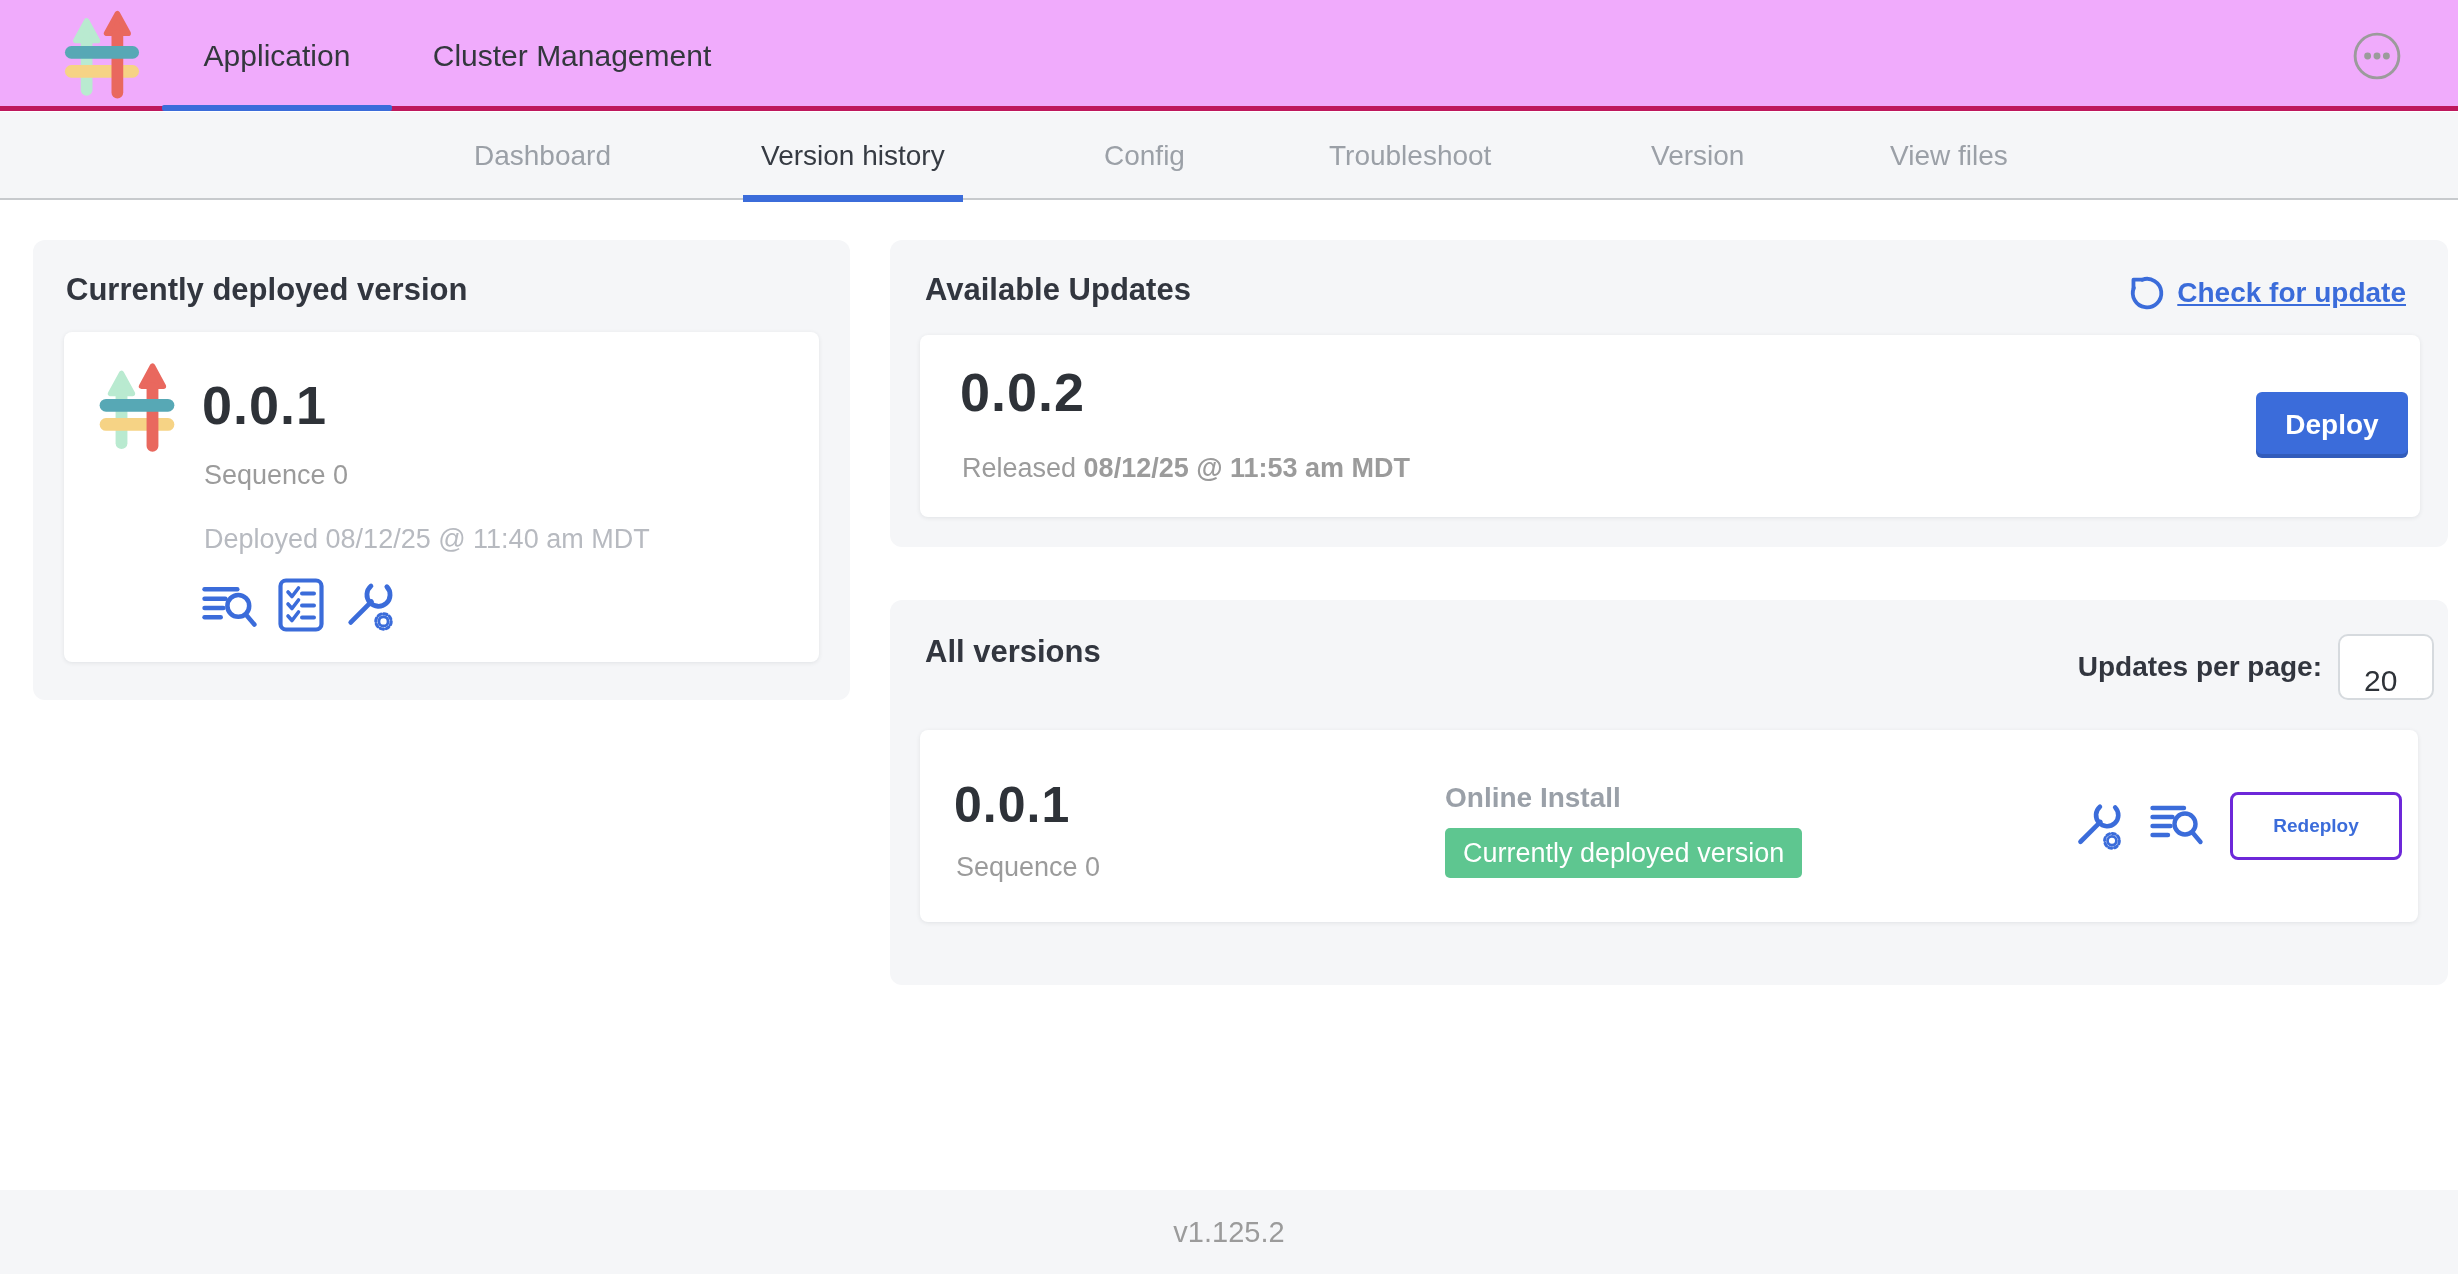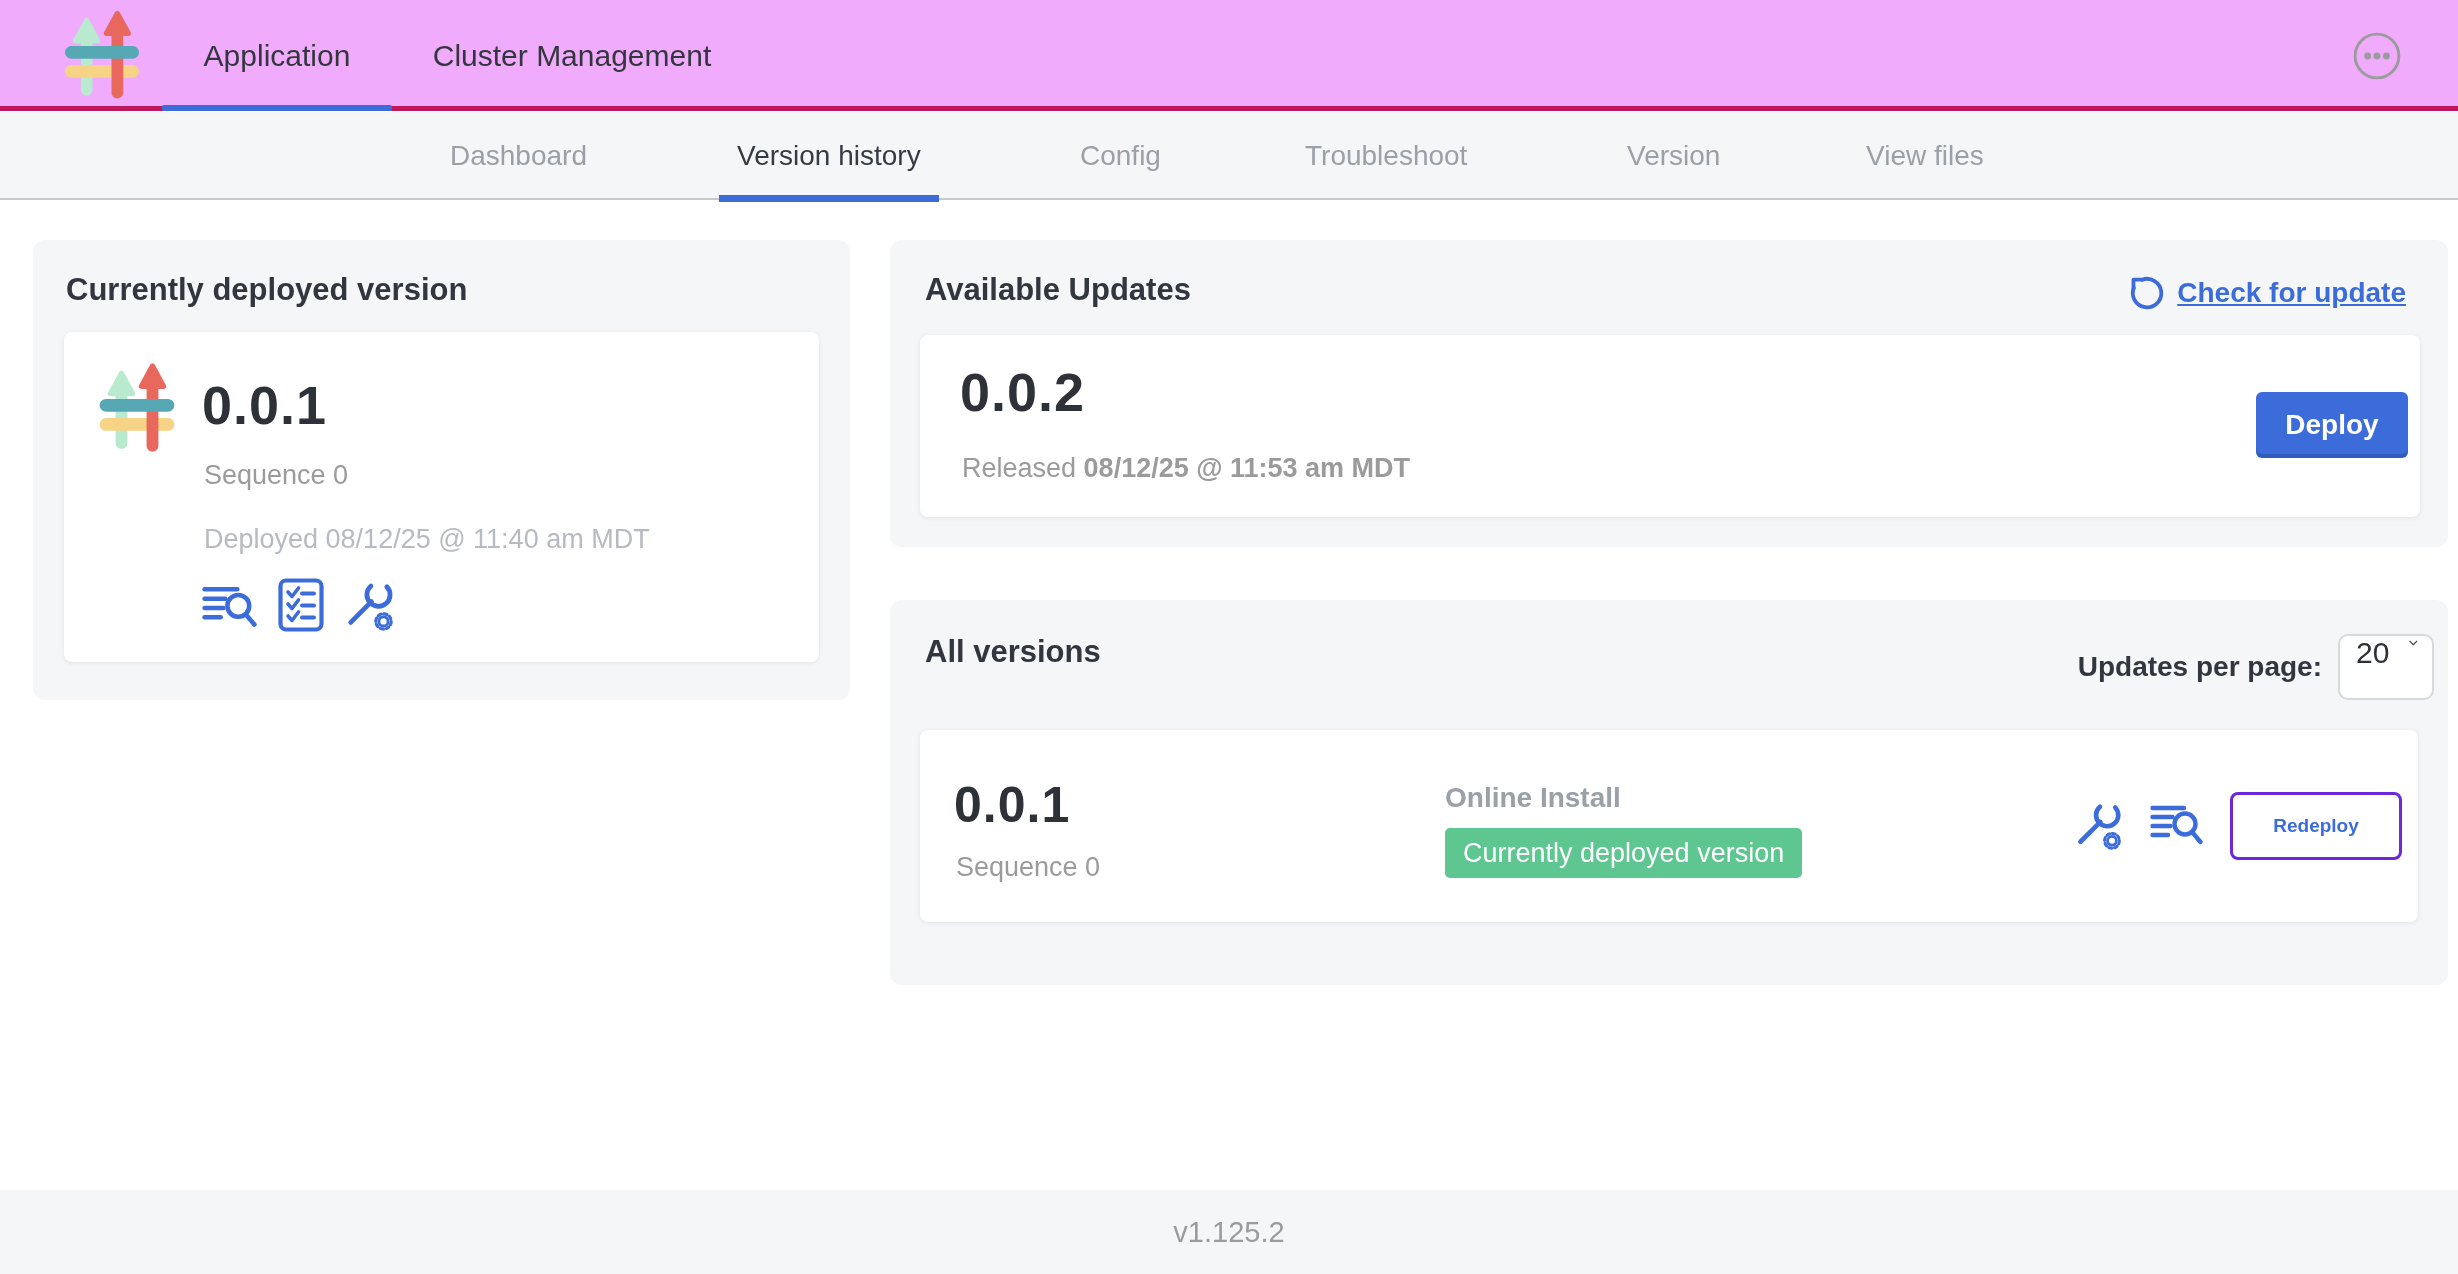--- a/index.html
+++ b/index.html
@@ -27,21 +27,21 @@
   #tab-application { left:162px; width:230px; }
   #tab-cluster { left:422px; width:300px; }
   .menu-btn { position:absolute; left:2352px; top:31px; width:50px; height:50px; cursor:pointer; }
   
   #subnav {
     position:absolute; left:0; top:112px; width:2458px; height:88px;
     background:#f5f6f8; border-bottom:2px solid #c7cacd;
   }
   .subnav-item {
     position:absolute; top:0; height:88px; display:flex; align-items:center;
-    font-size:28px; color:#9ba0a7; cursor:pointer;
+    font-size:28px; color:#9ba0a7; cursor:pointer;margin-left:24px;
   }
   .subnav-item.active { color:#363b43; font-weight:500; padding:0 18px; }
   .subnav-item.active .subnav-underline {
     position:absolute; left:0; right:0; bottom:-2px; height:7px; background:#3b6cda;
   }
   #sub-dashboard { left:450px; } #sub-version { left:719px; } #sub-config { left:1080px; }
   #sub-troubleshoot { left:1305px; } #sub-license { left:1627px; } #sub-viewfiles { left:1866px;text-align:right; }
   
   #main { position:absolute; left:0; top:202px; width:2458px; height:988px; background:#ffffff; }
   .card { position:absolute; background:#f5f6f8; border-radius:12px; }
@@ -81,21 +81,21 @@
     display:flex; align-items:center; justify-content:center;
     font-family:"Liberation Sans", sans-serif;
   }
   
   #versions-card { left:890px; top:398px; width:1558px; height:385px; }
   #versions-card .card-title { position:absolute; left:35px; top:34px; }
   .rpp-wrap { position:absolute; right:14px; top:34px; display:flex; align-items:center; gap:16px; }
   .rpp-label { font-size:28px; font-weight:700; color:#32363f; }
   .rpp-select {
     width:96px; height:66px; background:#ffffff; border:2px solid #d6dade; border-radius:10px;
-    display:flex; align-items:flex-start; justify-content:space-between; padding:0 14px 0 16px;
+    display:flex; align-items:flex-end; justify-content:space-between; padding:0 14px 0 24px;
     font-size:30px; color:#2e3238; cursor:pointer;gap:20px;
   }
   #versions-inner { left:30px; top:130px; width:1498px; height:192px; }
   #row-version { position:absolute; left:34px; top:46px; font-size:50px; }
   #row-sequence { position:absolute; left:36px; top:122px; font-size:27px; color:#9b9b9b; }
   #row-install-type { position:absolute; left:525px; top:52px; font-size:28px; font-weight:600; color:#9aa0a8; }
   .badge {
     position:absolute; left:525px; top:98px; height:50px; padding:0 18px;
     background:#5ec690; color:#ffffff; font-size:27px; border-radius:5px;
     display:flex; align-items:center;

